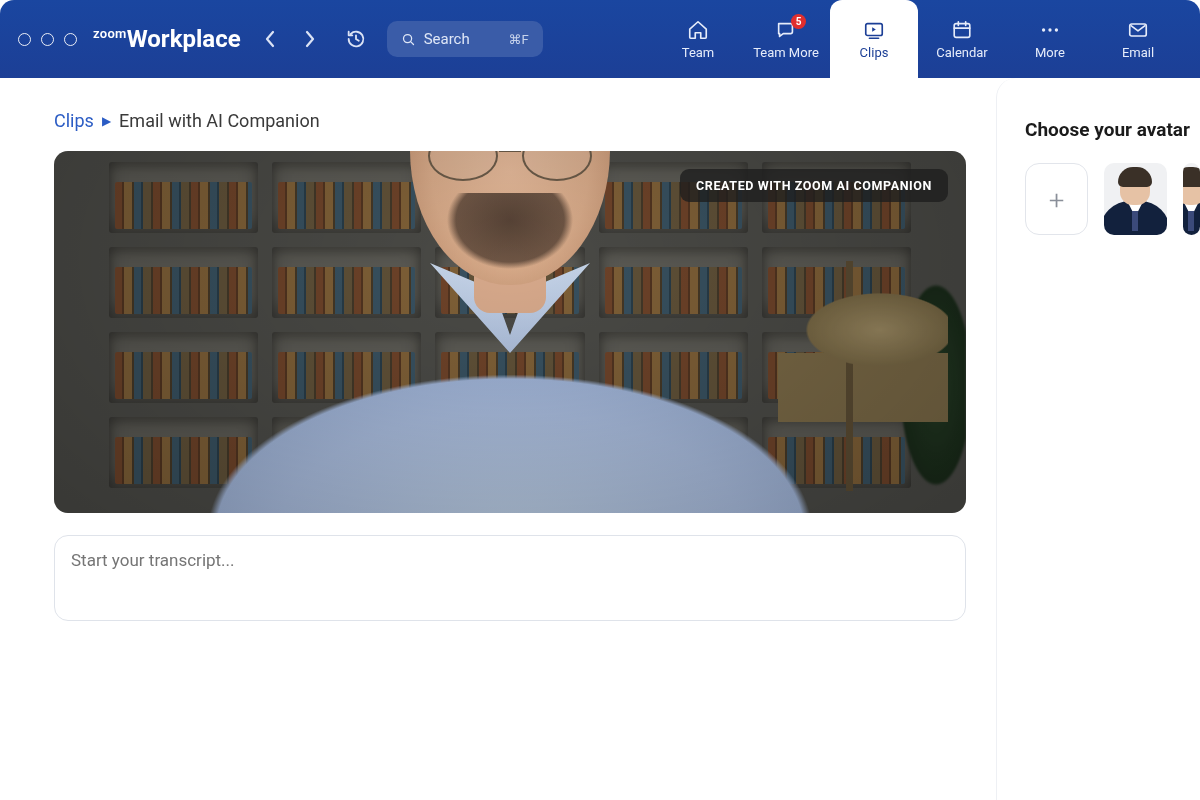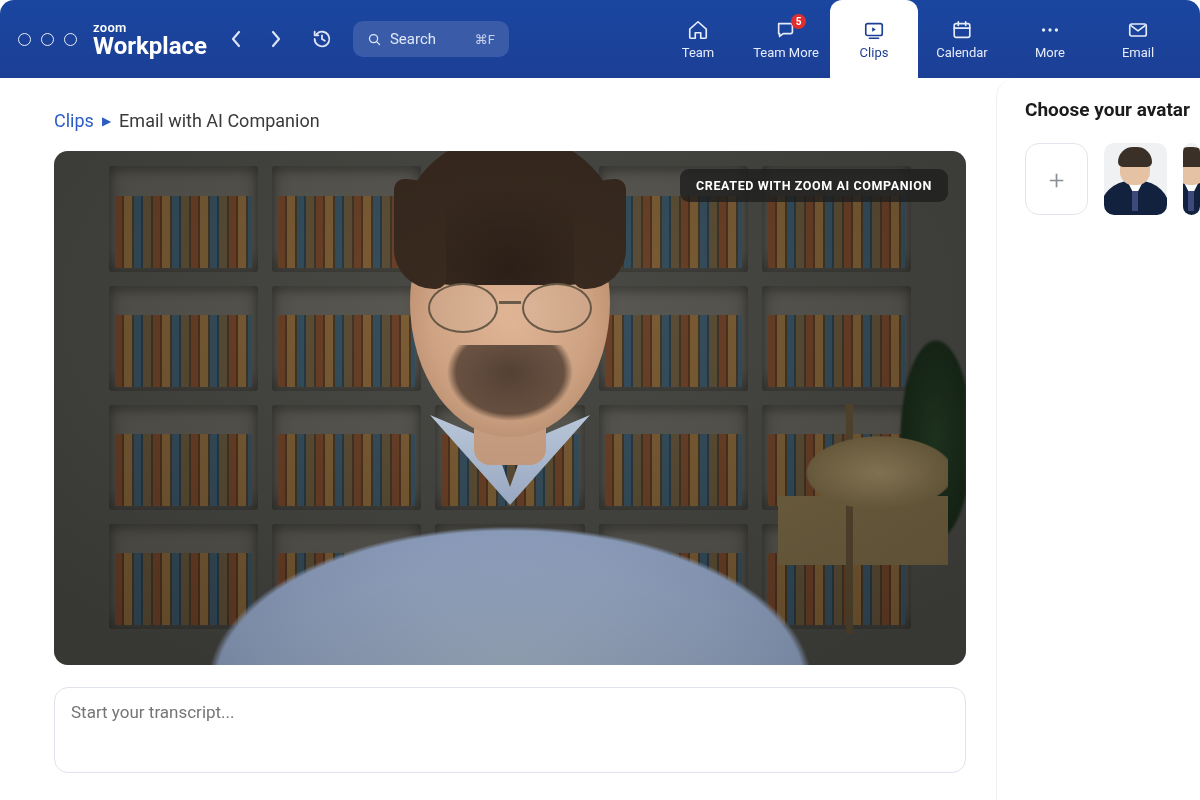--- a/index.html
+++ b/index.html
@@ -10,21 +10,21 @@
     display: flex;
     align-items: center;
     padding: 0 18px;
     color: #fff;
     border-top-left-radius: 14px;
     border-top-right-radius: 14px;
     position: relative;
   }
   .traffic { display:flex; gap:10px; margin-right:16px; }
   .traffic .dot { width:13px; height:13px; border-radius:50%; border:1.5px solid rgba(255,255,255,0.9); }
-  .brand { display:flex; flex-direction:column; line-height:1; margin-right:12px; }
+  .brand { display:flex; flex-direction:row; line-height:1; margin-right:12px; }
   .brand .z { font-size:13px; font-weight:600; letter-spacing:0.3px; }
   .brand .wp { font-size:24px; font-weight:700; }
   .navbtn { width:26px; height:26px; display:flex; align-items:center; justify-content:center; color:#dbe3f5; cursor:pointer; }
   .navbtn-group { display:flex; gap:14px; margin: 0 4px 0 4px; align-items:center; }
   .history-ic { display:flex; align-items:center; justify-content:center; margin-left:6px; }
   .search {
     display:flex; align-items:center; background:#3a5ca8; border-radius:10px;
     height:36px; padding:0 14px; margin-left:14px; width:156px; color:#dfe7f7;
     gap:8px; font-size:15px;
   }
@@ -33,21 +33,21 @@
   .tab { width:88px; display:flex; flex-direction:column; align-items:center; justify-content:center; gap:4px; color:#e6ecfa; font-size:13px; cursor:pointer; position:relative; height:100%; }
   .tab .ic { height:22px; display:flex; align-items:center; justify-content:center; }
   .tab.active { background:#fff; color:#1c3f96; border-top-left-radius:12px; border-top-right-radius:12px; }
   .tab .badge { position:absolute; top:14px; right:24px; background:#e02e2e; color:#fff; font-size:10px; font-weight:700; border-radius:8px; min-width:15px; height:15px; display:flex; align-items:center; justify-content:center; padding:0 3px; }
 
   .body { display:flex; height:calc(800px - 78px); background:#fff; border-bottom-left-radius:14px; }
   .left { flex:1; padding:32px 0 0 54px; display:flex; flex-direction:column; min-width:0; }
   .crumb { font-size:18px; color:#3a3a3a; display:flex; align-items:center; gap:8px; margin-bottom:20px; }
   .crumb .link { color:#2b5cc4; cursor:pointer; }
   .crumb .sep { color:#2b5cc4; font-size:12px; }
-  .preview { width:912px; height:514px; border-radius:14px; overflow:hidden; position:relative; background:#4a4a46; }
+  .preview { width:912px; height:362px; border-radius:14px; overflow:hidden; position:relative; background:#4a4a46; }
   .watermark { position:absolute; top:18px; right:18px; background:rgba(30,30,30,0.8); color:#fff; font-weight:700; letter-spacing:.6px; font-size:12.5px; padding:9px 16px; border-radius:9px; }
   .room { position:absolute; inset:0; }
   .shelves { position:absolute; left:6%; top:3%; width:88%; height:90%; display:grid; grid-template-columns:repeat(5,1fr); grid-template-rows:repeat(4,1fr); gap:14px; }
   .cell { background:#5b5a54; border-radius:3px; box-shadow: inset 0 -10px 18px rgba(0,0,0,.35), inset 0 6px 10px rgba(0,0,0,.25); position:relative; overflow:hidden; }
   .cell::after { 
     content:""; position:absolute; left:6px; right:6px; bottom:4px; top:28%;
     background:
       repeating-linear-gradient(90deg,
         #7a4a2e 0 7px,#5a3a24 7px 9px,
         #8d6b3d 9px 17px,#4d3e2a 17px 19px,
@@ -93,21 +93,21 @@
     background: radial-gradient(90px 70px at 50% 30%, rgba(64,48,38,.85) 0%, rgba(64,48,38,.7) 60%, transparent 70%);
     border-radius: 0 0 80px 80px;
   }
   .glasses { position:absolute; bottom:332px; left:50%; transform:translateX(-50%); width:164px; height:50px; display:flex; justify-content:space-between; }
   .lens { width:70px; height:50px; border:2.5px solid #6a5a48; border-radius:50%; background:rgba(200,210,230,.05); }
   .bridge { position:absolute; left:50%; top:18px; transform:translateX(-50%); width:22px; height:2.5px; background:#6a5a48; }
   .preview .grad { position:absolute; inset:0; background: radial-gradient(800px 500px at 50% 30%, rgba(0,0,0,0) 0%, rgba(0,0,0,.25) 80%); }
 
   .transcript { margin-top:22px; width:912px; height:86px; border:1.5px solid #dfe3ea; border-radius:14px; padding:14px 16px; font-size:17px; color:#888; resize:none; outline:none; font-family:inherit; }
 
-  .right { width:204px; padding:20px 0 0 28px; border-left:1px solid #eef0f4; margin-left:30px; border-top-left-radius:20px; }
+  .right { width:204px; padding:40px 0 0 28px; border-left:1px solid #eef0f4; margin-left:30px; border-top-left-radius:20px; }
   .right h3 { font-size:19px; font-weight:700; color:#1b1b1b; margin-bottom:22px; }
   .avatars { display:flex; gap:16px; }
   .addav { width:72px; height:72px; border:1.5px solid #e2e5eb; border-radius:14px; display:flex; align-items:center; justify-content:center; color:#8a8f99; font-size:26px; font-weight:300; cursor:pointer; background:#fff; }
   .av { width:72px; height:72px; border-radius:10px; background:#f0f1f3; position:relative; overflow:hidden; cursor:pointer; }
   .av .ah { position:absolute; left:50%; top:8px; transform:translateX(-50%); width:30px; height:34px; background:#e6c2a5; border-radius:16px 16px 14px 14px; }
   .av .ahr { position:absolute; left:50%; top:4px; transform:translateX(-50%); width:34px; height:20px; background:#3a3027; border-radius:18px 18px 6px 6px; }
   .av .as { position:absolute; left:50%; bottom:-6px; transform:translateX(-50%); width:70px; height:40px; background:#12213d; border-radius:30px 30px 0 0; }
   .av .ash { position:absolute; left:50%; bottom:18px; transform:translateX(-50%); width:18px; height:18px; background:#fff; clip-path:polygon(50% 100%,0 0,100% 0); }
   .av .at { position:absolute; left:50%; bottom:4px; transform:translateX(-50%); width:6px; height:20px; background:#3b4a7a; }
   .av2 { width:20px; overflow:hidden; }

